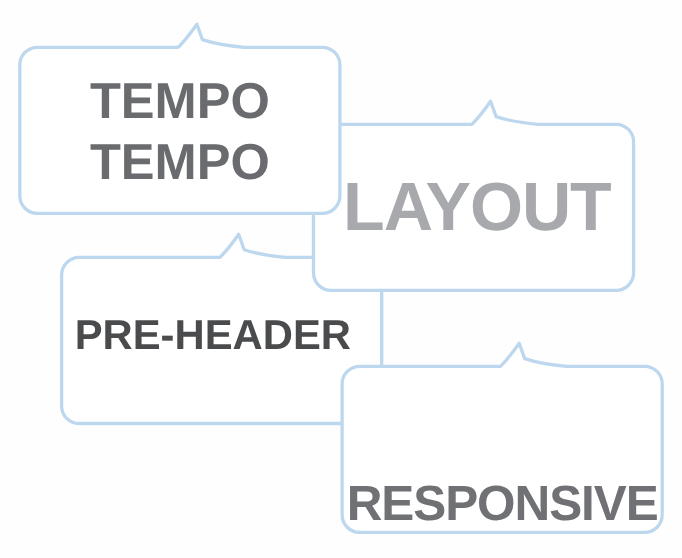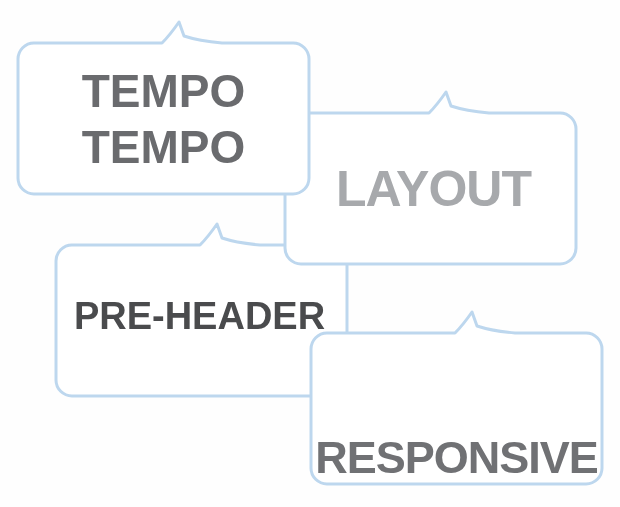--- a/index.html
+++ b/index.html
@@ -39,27 +39,27 @@
     inset: 0;
     display: flex;
     flex-direction: column;
     align-items: center;
     justify-content: center;
     font-weight: bold;
     text-align: center;
     user-select: none;
   }
   
-  #b-pre-header  { left: 56px;  top: 245px; z-index: 1; padding-left: 12px; }
+  #b-pre-header  { left: 56px;  top: 234px; z-index: 1; }
   #b-layout      { left: 285px; top: 113px; z-index: 2; }
   #b-tempo-reale { left: 18px;  top: 43px;  z-index: 3; }
   #b-responsive  { left: 311px; top: 333px; z-index: 3; }
 
   #b-tempo-reale .label { font-size: 46px; line-height: 56px; }
-  #b-layout      .label { font-size: 50px; letter-spacing: -1px; padding-left: 6px; align-items: center; }
+  #b-layout      .label { font-size: 62px; letter-spacing: -1px; padding-left: 6px; align-items: center; }
   #b-pre-header  .label { font-size: 38px; padding: 0 16px 8px 0; }
   #b-responsive  .label { font-size: 45px; letter-spacing: -1px; }
 </style>
 </head>
 <body>
 
 <div class="canvas" style="background: rgb(254, 254, 254);">
 
   <div class="bubble" id="b-tempo-reale">
     <svg class="shape" viewBox="-4 -29 299 184" aria-hidden="true">

